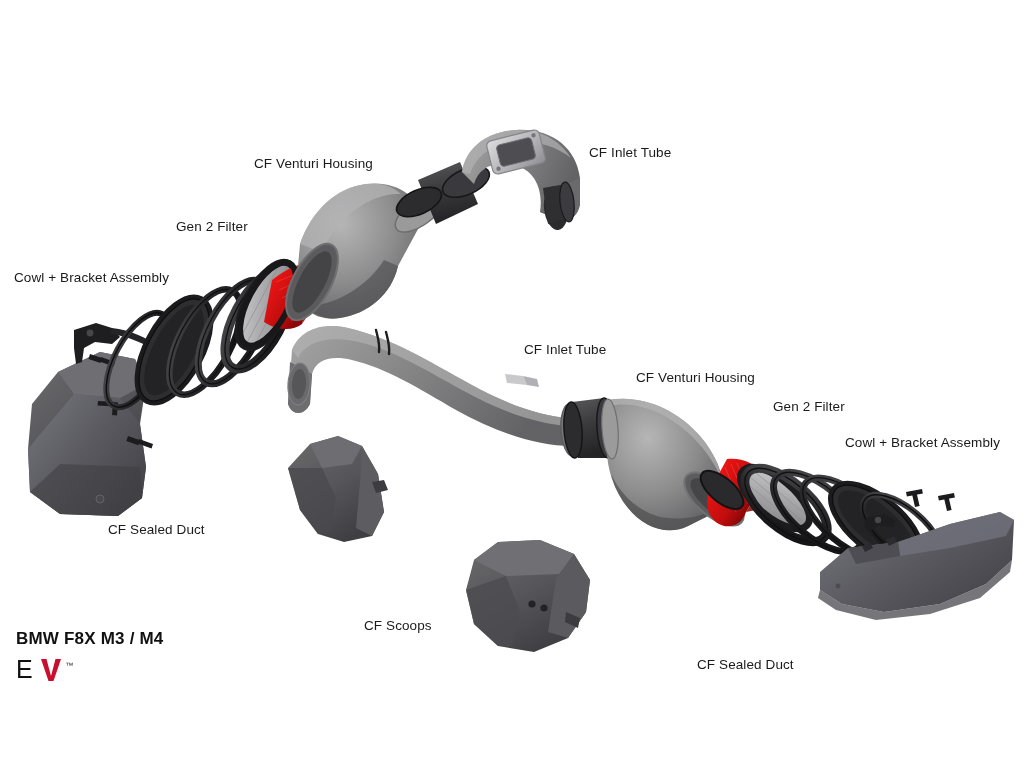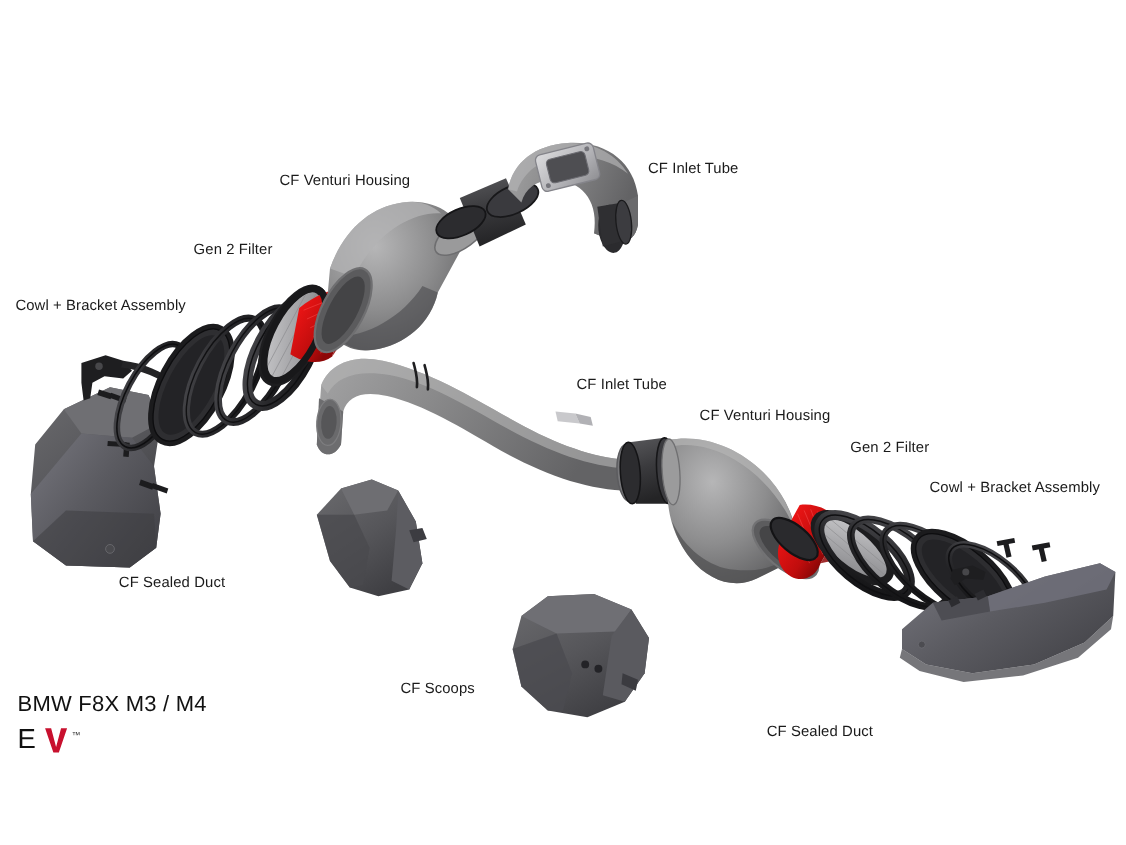--- a/index.html
+++ b/index.html
@@ -31,22 +31,22 @@
     white-space: nowrap;
     letter-spacing: 0.1px;
   }
   #brand-block {
     position: absolute;
     left: 16px;
     top: 617px;
   }
   #model-title {
     font-family: "Liberation Sans", sans-serif;
-    font-size: 20px;
-    font-weight: normal;
+    font-size: 17px;
+    font-weight: bold;
     color: #111111;
     letter-spacing: 0.2px;
     white-space: nowrap;
     text-align: right;
   }
   #wordmark {
     margin-top: 7px;
     display: flex;
     align-items: flex-end;
     height: 26px;

